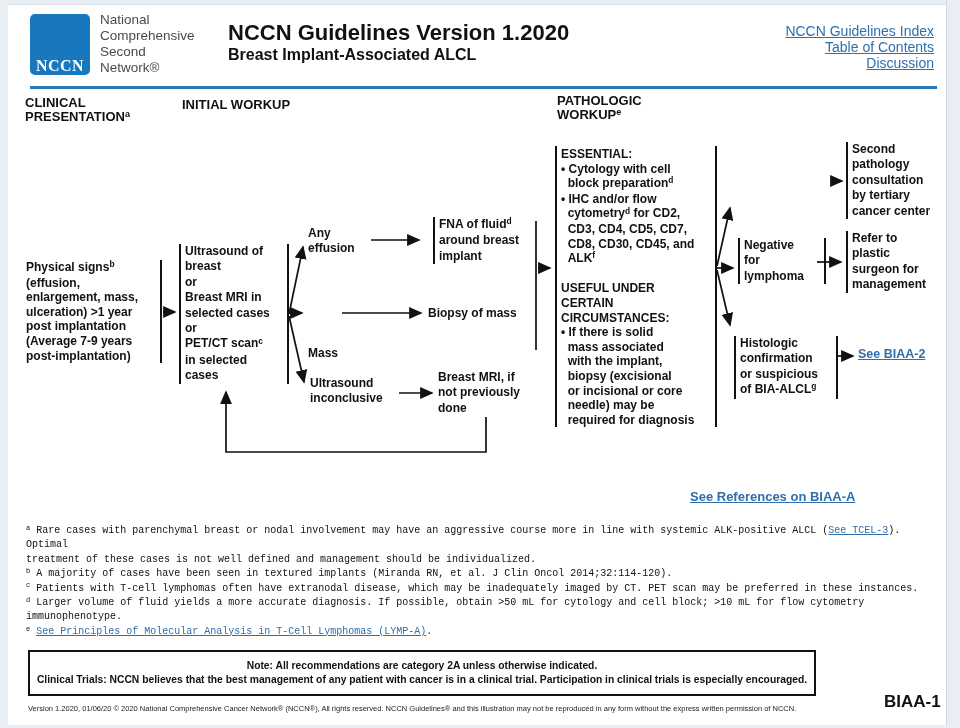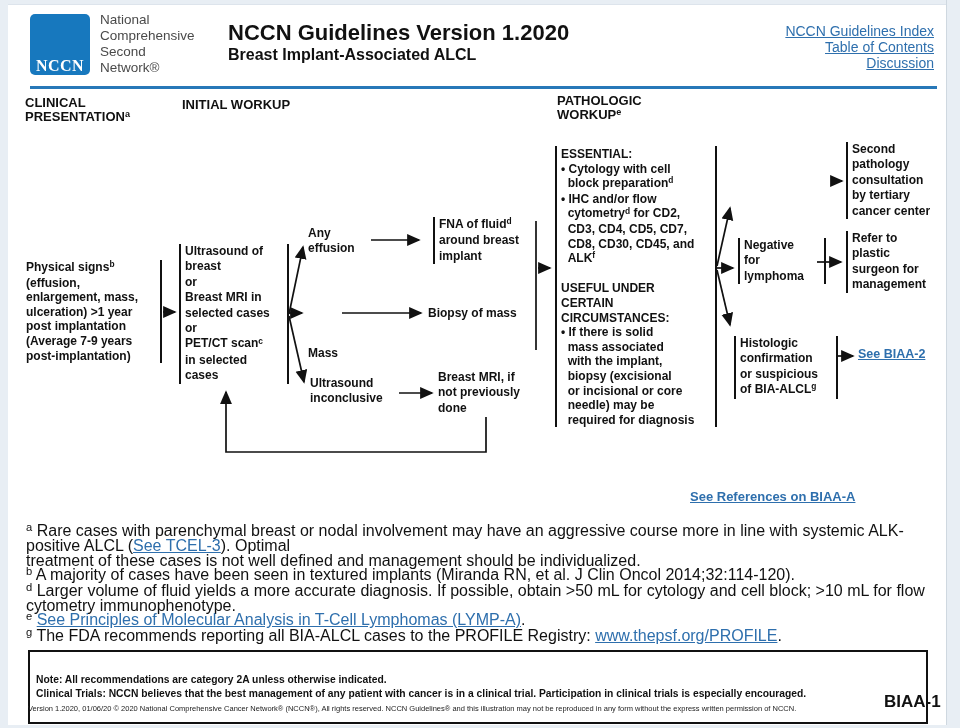--- a/index.html
+++ b/index.html
@@ -45,25 +45,25 @@
   sup{font-size:70%;vertical-align:baseline;position:relative;top:-0.45em;}
 
   .wires{position:absolute;left:0;top:0;z-index:1;}
   .wires line,.wires polyline{stroke:var(--ink);stroke-width:1.7;fill:none;}
 
   .seeref{position:absolute;left:662px;top:489px;font-size:13px;font-weight:bold;z-index:2;margin-left:28px;}
   .seebiaa{position:absolute;left:858px;top:347px;font-size:12.5px;font-weight:bold;z-index:2;}
 
   
   .fnwrap{position:absolute;left:26px;top:524px;width:918px;z-index:2;}
-  .fn{font-size:16px;line-height:14.4px;color:var(--ink);white-space:pre-wrap;}
-
-  
-  .notebox{position:absolute;left:28px;top:650px;width:900px;border:2px solid var(--ink);
-           padding:21px 6px;z-index:2;}
+  .fn{font-size:10px;line-height:14.4px;color:var(--ink);white-space:pre-wrap;font-family:Liberation Mono, monospace;}
+
+  
+  .notebox{position:absolute;left:28px;top:650px;width:788px;border:2px solid var(--ink);
+           padding:7px 6px;z-index:2;text-align:center;}
   .notebox div{font-size:10.3px;font-weight:bold;line-height:14px;color:var(--ink);white-space:nowrap;}
 
   .footer{position:absolute;left:28px;top:704px;font-size:7.5px;color:#222;white-space:nowrap;z-index:2;}
   .pageno{position:absolute;left:884px;top:692px;font-size:17px;font-weight:bold;color:var(--ink);z-index:6;}
 </style>
 </head>
 <body>
 
 <div class="stage">
 
@@ -177,23 +177,23 @@
 surgeon for
 management</div>
   <div class="seebiaa link">See BIAA-2</div>
 
   <div class="seeref link">See References on BIAA-A</div>
 
   <div class="fnwrap">
     <div class="fn"><sup>a</sup> Rare cases with parenchymal breast or nodal involvement may have an aggressive course more in line with systemic ALK-positive ALCL (<span class="ilink">See TCEL-3</span>). Optimal
 treatment of these cases is not well defined and management should be individualized.</div>
     <div class="fn"><sup>b</sup> A majority of cases have been seen in textured implants (Miranda RN, et al. J Clin Oncol 2014;32:114-120).</div>
+    <div class="fn"><sup>c</sup> Patients with T-cell lymphomas often have extranodal disease, which may be inadequately imaged by CT. PET scan may be preferred in these instances.</div>
     <div class="fn"><sup>d</sup> Larger volume of fluid yields a more accurate diagnosis. If possible, obtain &gt;50 mL for cytology and cell block; &gt;10 mL for flow cytometry immunophenotype.</div>
     <div class="fn"><sup>e</sup> <span class="ilink">See Principles of Molecular Analysis in T-Cell Lymphomas (LYMP-A)</span>.</div>
-    <div class="fn"><sup>g</sup> The FDA recommends reporting all BIA-ALCL cases to the PROFILE Registry: <span class="ilink">www.thepsf.org/PROFILE</span>.</div>
   </div>
 
   <div class="notebox">
     <div>Note: All recommendations are category 2A unless otherwise indicated.</div>
     <div>Clinical Trials: NCCN believes that the best management of any patient with cancer is in a clinical trial. Participation in clinical trials is especially encouraged.</div>
   </div>
 
   <div class="footer">Version 1.2020, 01/06/20 © 2020 National Comprehensive Cancer Network® (NCCN®), All rights reserved. NCCN Guidelines® and this illustration may not be reproduced in any form without the express written permission of NCCN.</div>
   <div class="pageno">BIAA-1</div>
 

